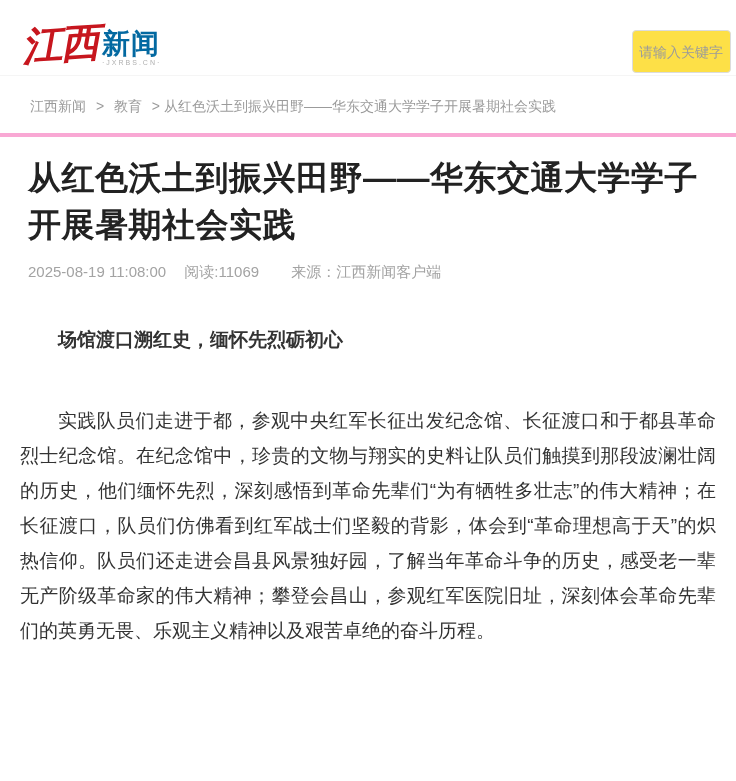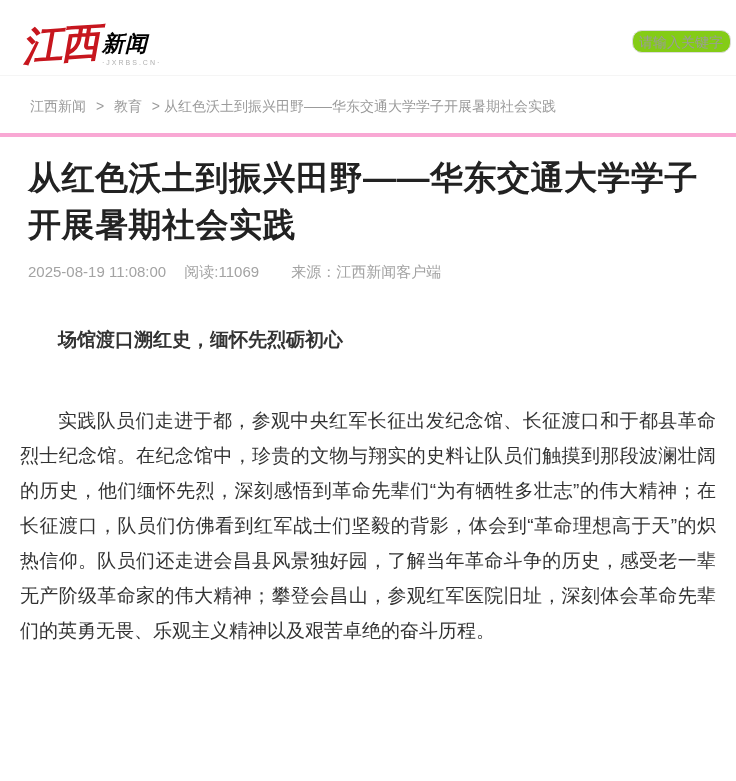--- a/index.html
+++ b/index.html
@@ -29,40 +29,39 @@
     font-size: 40px;
     line-height: 40px;
     color: #c7161e;
     transform: rotate(-4deg);
     letter-spacing: -2px;
     margin-right: 4px;
   }
   .logo-right { display: flex; flex-direction: column; margin-top: 6px; }
   .logo-xinwen {
     font-weight: bold;
-    font-size: 22px;
+    font-size: 28px;
     line-height: 28px;
-    color: #000000;
+    color: #0369a1;
     letter-spacing: 1px;
-    font-style: italic;
   }
   .logo-sub {
     font-size: 7px;
     color: #b0b0b0;
     letter-spacing: 2px;
     text-align: center;
     margin-top: 1px;
   }
   .search-box {
     position: absolute;
     right: 5px; top: 30px;
-    width: 99px; height: 23px;
+    width: 99px; height: 43px;
     border: 1px solid #dcdcdc;
-    border-radius: 10px;
-    background: #84cc16;
+    border-radius: 4px;
+    background: #fde047;
   }
   .search-box input {
     width: 100%; height: 100%;
     border: none; outline: none;
     padding: 0 6px;
     font-size: 14px;
     color: #555;
     font-family: inherit;
     background: transparent;
   }

